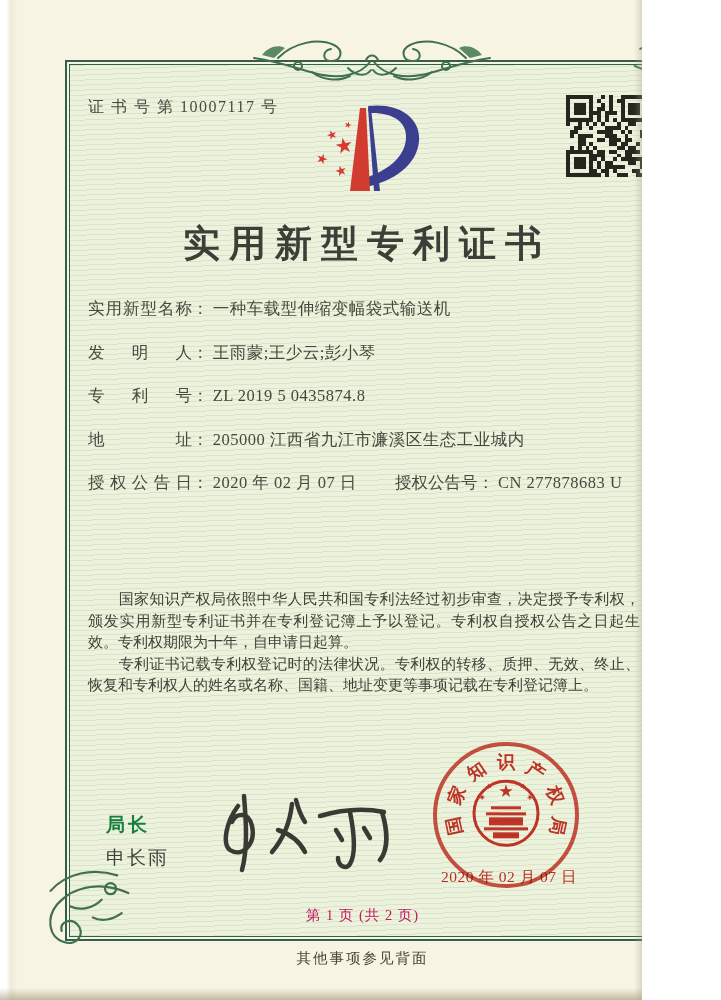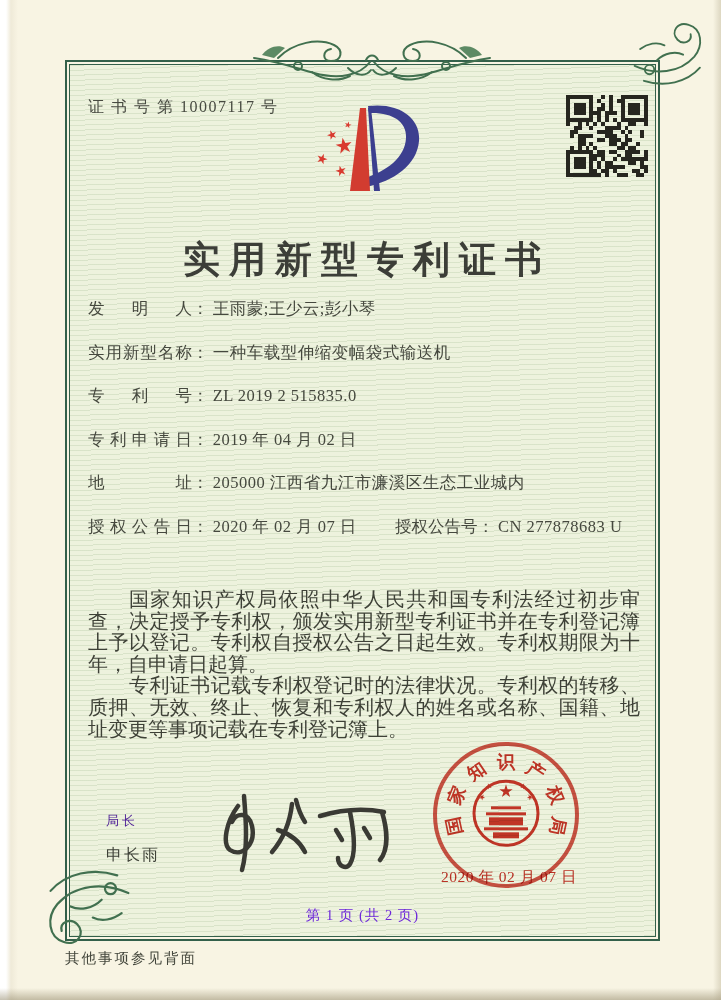--- a/index.html
+++ b/index.html
@@ -1,17 +1,17 @@
 <!DOCTYPE html>
 <html><head>
 <meta charset="utf-8">
 <style>
   html,body{margin:0;padding:0;}
   .page{
-    position:relative;width:721px;height:1000px;overflow:hidden;
+    position:relative;width:642px;height:1000px;overflow:hidden;
     background:#f8f4e3;
     font-family:"Liberation Serif","DejaVu Serif",serif;
     color:#45483e;
   }
   .scan-edge-left{position:absolute;left:0;top:0;width:18px;height:100%;
     background:linear-gradient(90deg,#ffffff 0px,#ffffff 6px,#efead8 11px,rgba(239,234,216,0) 18px);}
   .scan-edge-bottom{position:absolute;left:0;bottom:0;width:100%;height:12px;
     background:linear-gradient(0deg,rgba(141,131,100,0.5),rgba(141,131,100,0));}
   .scan-edge-right{position:absolute;right:0;top:0;width:8px;height:100%;
     background:linear-gradient(270deg,rgba(170,160,130,0.35),rgba(170,160,130,0));}
@@ -22,48 +22,48 @@
     background-color:#edf2dd;
     background-image:repeating-linear-gradient(178deg,rgba(136,168,120,0.20) 0px,rgba(136,168,120,0.20) 1px,rgba(0,0,0,0) 1px,rgba(0,0,0,0) 5px);}
 
   .cert-number{position:absolute;left:88px;top:97px;font-size:16px;letter-spacing:1.5px;color:#474a41;}
   .qr{position:absolute;left:566px;top:95px;width:82px;height:82px;}
   .qr svg{width:100%;height:100%;}
 
   .logo{position:absolute;left:298px;top:104px;width:144px;height:102px;}
 
   .cert-title{position:absolute;left:65px;top:219px;width:595px;text-align:center;
-    font-size:37px;font-weight:bold;letter-spacing:9px;color:#3c3e38;text-indent:9px;margin-top:16px;}
+    font-size:37px;font-weight:bold;letter-spacing:9px;color:#3c3e38;text-indent:9px;}
 
   .fields{position:absolute;left:88px;top:299px;width:552px;font-size:16.5px;color:#45483e;}
   .field-row{line-height:20px;margin-bottom:23.5px;white-space:nowrap;}
   .fl{display:inline-block;width:104px;text-align:justify;text-align-last:justify;vertical-align:top;}
   .fc{display:inline-block;vertical-align:top;}
   .fv{display:inline-block;vertical-align:top;letter-spacing:0.5px;}
   .pair2{margin-left:34px;}
 
-  .body-text{position:absolute;left:88px;top:589px;width:552px;font-size:20px;
+  .body-text{position:absolute;left:88px;top:589px;width:552px;font-size:15px;
     line-height:21.6px;color:#3e4137;text-align:justify;}
   .body-text p{margin:0;text-indent:2.05em;}
 
-  .sign-post{position:absolute;left:106px;top:812px;font-size:13px;letter-spacing:3px;color:#4c1d95;}
-  .sign-name{position:absolute;left:106px;top:845px;font-size:16px;letter-spacing:2px;color:#3d4037;}
+  .sign-post{position:absolute;left:106px;top:812px;font-size:19px;letter-spacing:3px;color:#15803d;font-weight:bold;}
+  .sign-name{position:absolute;left:106px;top:845px;font-size:19px;letter-spacing:2px;color:#3d4037;}
   .signature{position:absolute;left:208px;top:792px;width:185px;height:82px;}
 
   .seal{position:absolute;left:433px;top:742px;width:146px;height:146px;border-radius:50%;
     box-sizing:border-box;border:4px solid rgba(205,54,42,0.85);mix-blend-mode:multiply;}
   .arc-ch{position:absolute;left:50%;top:50%;font-size:18px;font-weight:bold;color:#cf382c;
     transform-origin:center;white-space:pre;}
   .emblem{position:absolute;left:50%;top:50%;width:74px;height:84px;transform:translate(-50%,-52%);}
   .seal-date{position:absolute;left:436px;top:867px;width:146px;text-align:center;
     font-size:15.5px;color:#c8342a;mix-blend-mode:multiply;letter-spacing:0.5px;}
 
   .page-info{position:absolute;left:65px;top:906px;width:595px;text-align:center;
-    font-size:14.5px;color:#6d28d9;letter-spacing:1px;}
-  .back-note{position:absolute;left:65px;top:949px;width:595px;
+    font-size:14.5px;color:#be185d;letter-spacing:1px;}
+  .back-note{position:absolute;left:65px;top:949px;width:595px;text-align:center;
     font-size:14.5px;color:#43463c;letter-spacing:2px;}
 
   .ornament-center{position:absolute;left:252px;top:28px;width:240px;height:58px;}
   .ornament-tr{position:absolute;left:626px;top:8px;width:90px;height:84px;}
   .ornament-bl{position:absolute;left:34px;top:862px;width:102px;height:100px;transform:rotate(180deg);}
   .orn path, .orn circle{stroke:#41704f;fill:none;stroke-width:2;stroke-linecap:round;}
   .orn .fillpart{fill:#5d8a64;stroke:none;}
 </style>
 </head>
 <body>
@@ -368,34 +368,30 @@
     <use href="#star" fill="#d93a2f" transform="translate(50,21) scale(3.6) rotate(15)"></use>
     <use href="#star" fill="#d93a2f" transform="translate(46,42) scale(8.5) rotate(-10)"></use>
     <use href="#star" fill="#d93a2f" transform="translate(24,55) scale(5.5) rotate(20)"></use>
     <use href="#star" fill="#d93a2f" transform="translate(43,67) scale(5.5) rotate(-15)"></use>
   </svg>
 
   <div class="cert-title">实用新型专利证书</div>
 
   <div class="fields">
     <div class="field-row">
+      <span class="fl">实用新型名称</span><span class="fc">：</span>
+      <span class="fv">一种车载型伸缩变幅袋式输送机</span>
+    </div>
+    <div class="field-row">
       <span class="fl">发明人</span><span class="fc">：</span>
       <span class="fv">王雨蒙;王少云;彭小琴</span>
     </div>
     <div class="field-row">
-      <span class="fl">实用新型名称</span><span class="fc">：</span>
-      <span class="fv">一种车载型伸缩变幅袋式输送机</span>
-    </div>
-    <div class="field-row">
       <span class="fl">专利号</span><span class="fc">：</span>
-      <span class="fv">ZL 2019 2 515835.0</span>
-    </div>
-    <div class="field-row">
-      <span class="fl">专利申请日</span><span class="fc">：</span>
-      <span class="fv">2019 年 04 月 02 日</span>
+      <span class="fv">ZL 2019 5 0435874.8</span>
     </div>
     <div class="field-row">
       <span class="fl">地址</span><span class="fc">：</span>
       <span class="fv">205000 江西省九江市濂溪区生态工业城内</span>
     </div>
     <div class="field-row">
       <span class="fl">授权公告日</span><span class="fc">：</span>
       <span class="fv">2020 年 02 月 07 日</span>
       <span class="fl pair2" style="width:auto">授权公告号</span><span class="fc">：</span>
       <span class="fv">CN 277878683 U</span>

